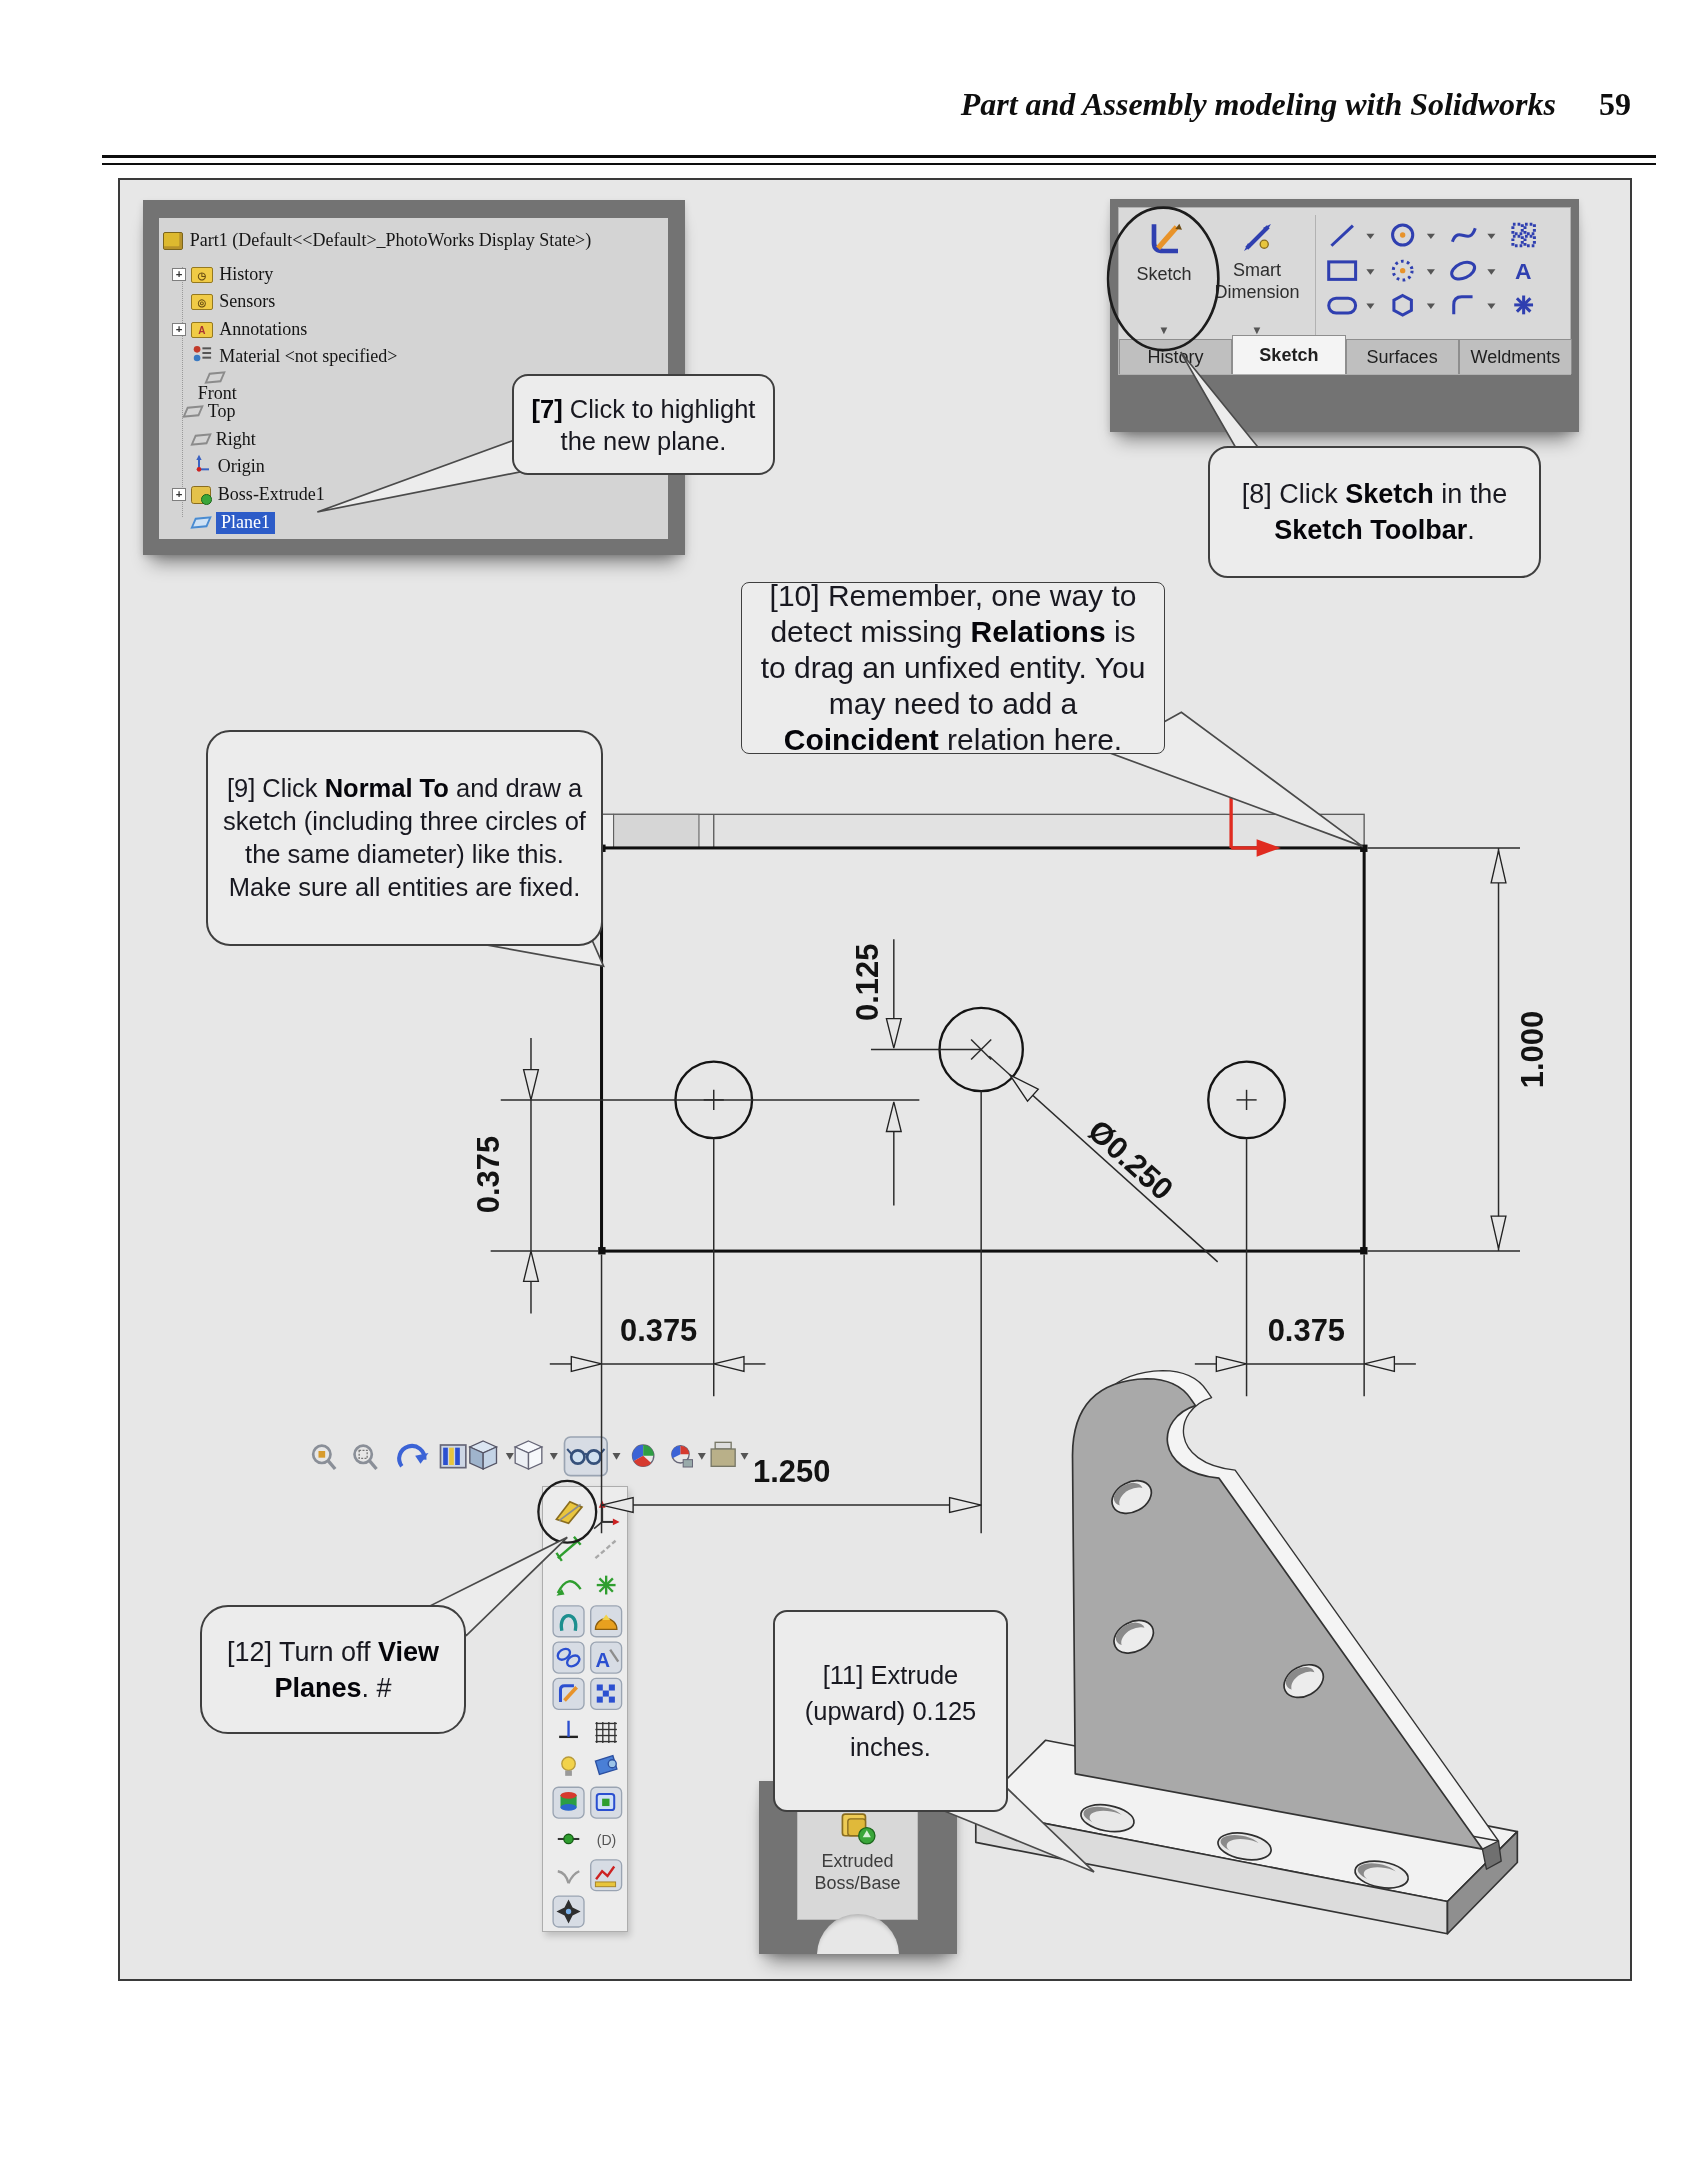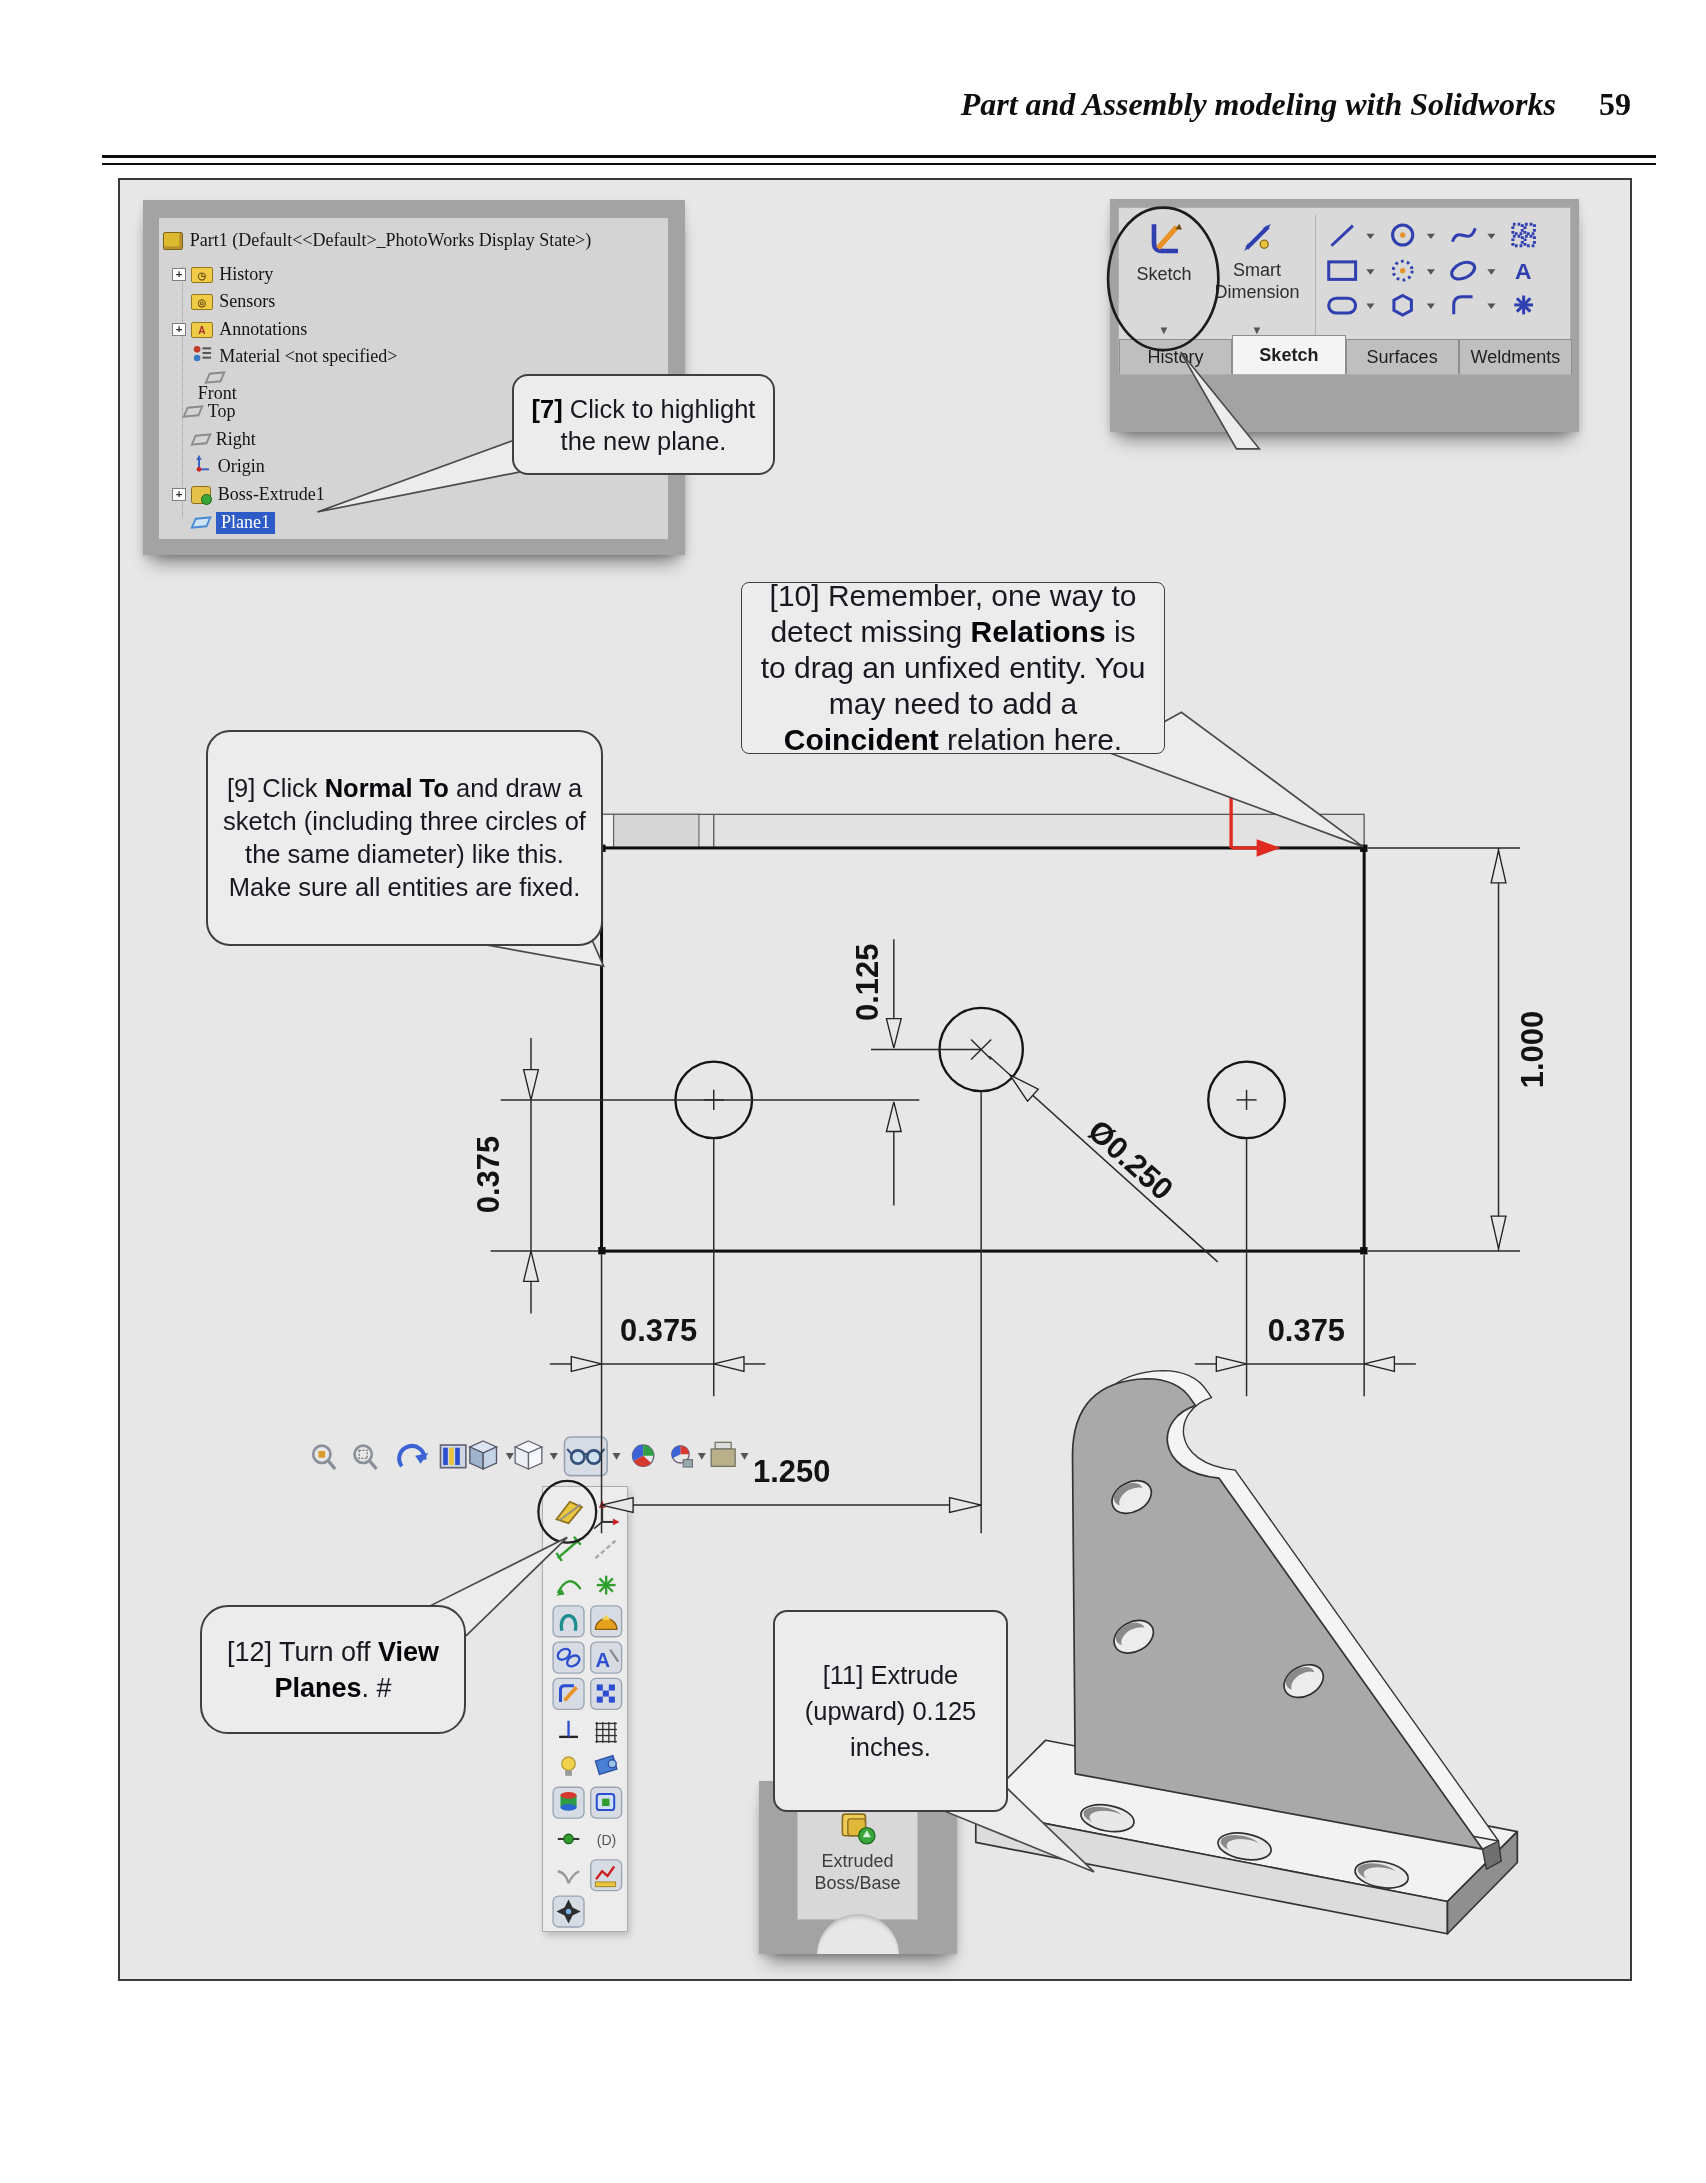--- a/index.html
+++ b/index.html
@@ -9,21 +9,21 @@
   #header{position:absolute;left:102px;top:86px;width:1529px;text-align:right;color:#0e0e0e;}
   #header .htitle{font-family:"Liberation Serif",serif;font-style:italic;font-weight:bold;font-size:32px;}
   #header .hpage{font-family:"Liberation Serif",serif;font-weight:bold;font-size:32px;margin-left:43px;}
   .rule{position:absolute;left:102px;width:1554px;background:#0d0d0d;}
   #rule1{top:155px;height:3.4px;}
   #rule2{top:163px;height:2px;}
 
   
   #panel{position:absolute;left:118px;top:178px;width:1514px;height:1803px;background:#e7e7e7;border:2px solid #3a3a3a;box-sizing:border-box;}
 
-  .card{position:absolute;background:#a3a3a3;box-shadow:0 15px 17.5px -8px rgba(0,0,0,.45),0 2.7px 6.7px rgba(0,0,0,.15);}
+  .card{position:absolute;background:#737373;box-shadow:0 15px 17.5px -8px rgba(0,0,0,.45),0 2.7px 6.7px rgba(0,0,0,.15);}
 
   
   #tree-card{left:143px;top:200px;width:542px;height:355px;}
   #tree-bg{position:absolute;left:16px;top:17.5px;width:509px;height:321px;background:#d4d4d4;}
   #tree{position:absolute;left:20px;top:24px;width:497px;font-family:"Liberation Serif",serif;font-size:18px;color:#151515;}
   .trow{position:absolute;height:25.5px;display:flex;align-items:center;white-space:nowrap;}
   .tlabel{margin-left:6.7px;}
   .sel{background:#2d5cc8;color:#fff;padding:0.7px 5.4px;}
   .expander{width:13.4px;height:13.4px;border:1.3px solid #7e7e7e;background:#fff;font:bold 11.4px/11.4px "Liberation Sans",sans-serif;text-align:center;color:#333;margin-right:5.4px;box-sizing:border-box;}
   .connector{position:absolute;left:39px;top:67px;height:250px;border-left:1.3px dotted #9a9a9a;}
@@ -571,20 +571,23 @@
       <polygon class="tail" points="700,1402 846,1320 898,1438"></polygon>
       <polygon class="tail" points="1650,1120 1758,1060 2028,1260"></polygon>
       <polygon class="tail" points="640,2390 694,2434 844,2288"></polygon>
       <polygon class="tail" points="1392,2690 1470,2634 1628,2786"></polygon>
     </g>
   </svg>
 
   <div class="callout" id="c7">
     <div class="pad"><b>[7] </b><span>Click to highlight the new plane.</span></div>
   </div>
+  <div class="callout" id="c8">
+    <div class="pad"><span>[8] </span><span>Click </span><b>Sketch</b><span> in the </span><b>Sketch Toolbar</b><span>.</span></div>
+  </div>
   <div class="callout" id="c9">
     <div class="pad"><span>[9] </span><span>Click </span><b>Normal To</b><span> and draw a sketch (including three circles of the same diameter) like this.  Make sure all entities are fixed.</span></div>
   </div>
   <div class="callout" id="c10">
     <div class="pad"><span>[10] </span><span>Remember, one way to detect missing </span><b>Relations</b><span> is to drag an unfixed entity.  You may need to add a </span><b>Coincident</b><span> relation here.</span></div>
   </div>
   <div class="callout" id="c11">
     <div class="pad"><span>[11] </span><span>Extrude (upward) 0.125 inches.</span></div>
   </div>
   <div class="callout" id="c12">

